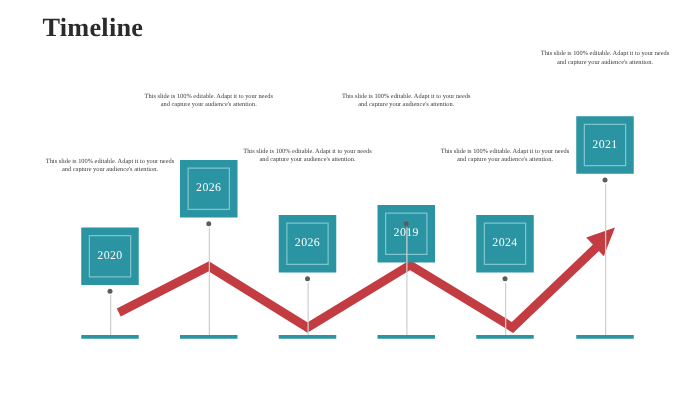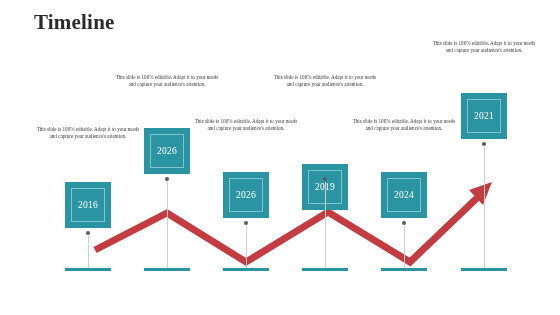--- a/index.html
+++ b/index.html
@@ -109,21 +109,21 @@
 
   <svg id="zigzag" viewBox="0 0 560 315" xmlns="http://www.w3.org/2000/svg">
     <polyline points="95,250 167,213 246,262 328,212 410,262 477,198" fill="none" stroke="#c33c41" stroke-width="7" stroke-linejoin="miter" stroke-linecap="butt"></polyline>
     <polygon points="492,182 469,190 483,205" fill="#c33c41"></polygon>
   </svg>
 
   <div class="milestone" style="left:36px; top:0;">
     <div class="desc" style="top:126px;">This slide is 100% editable. Adapt it to your needs and capture your audience's attention.</div>
     <div class="year-box" style="top:182px;">
       <div class="inner-border"></div>
-      <div class="year-label">2016</div>
+      <div class="year-label">2020</div>
     </div>
     <div class="dot" style="top:231px;"></div>
     <div class="stem" style="top:236px; height:32px;"></div>
     <div class="base-bar" style="top:268px;"></div>
   </div>
 
   <div class="milestone" style="left:115px; top:0;">
     <div class="desc" style="top:74px;">This slide is 100% editable. Adapt it to your needs and capture your audience's attention.</div>
     <div class="year-box" style="top:128px;">
       <div class="inner-border"></div>

